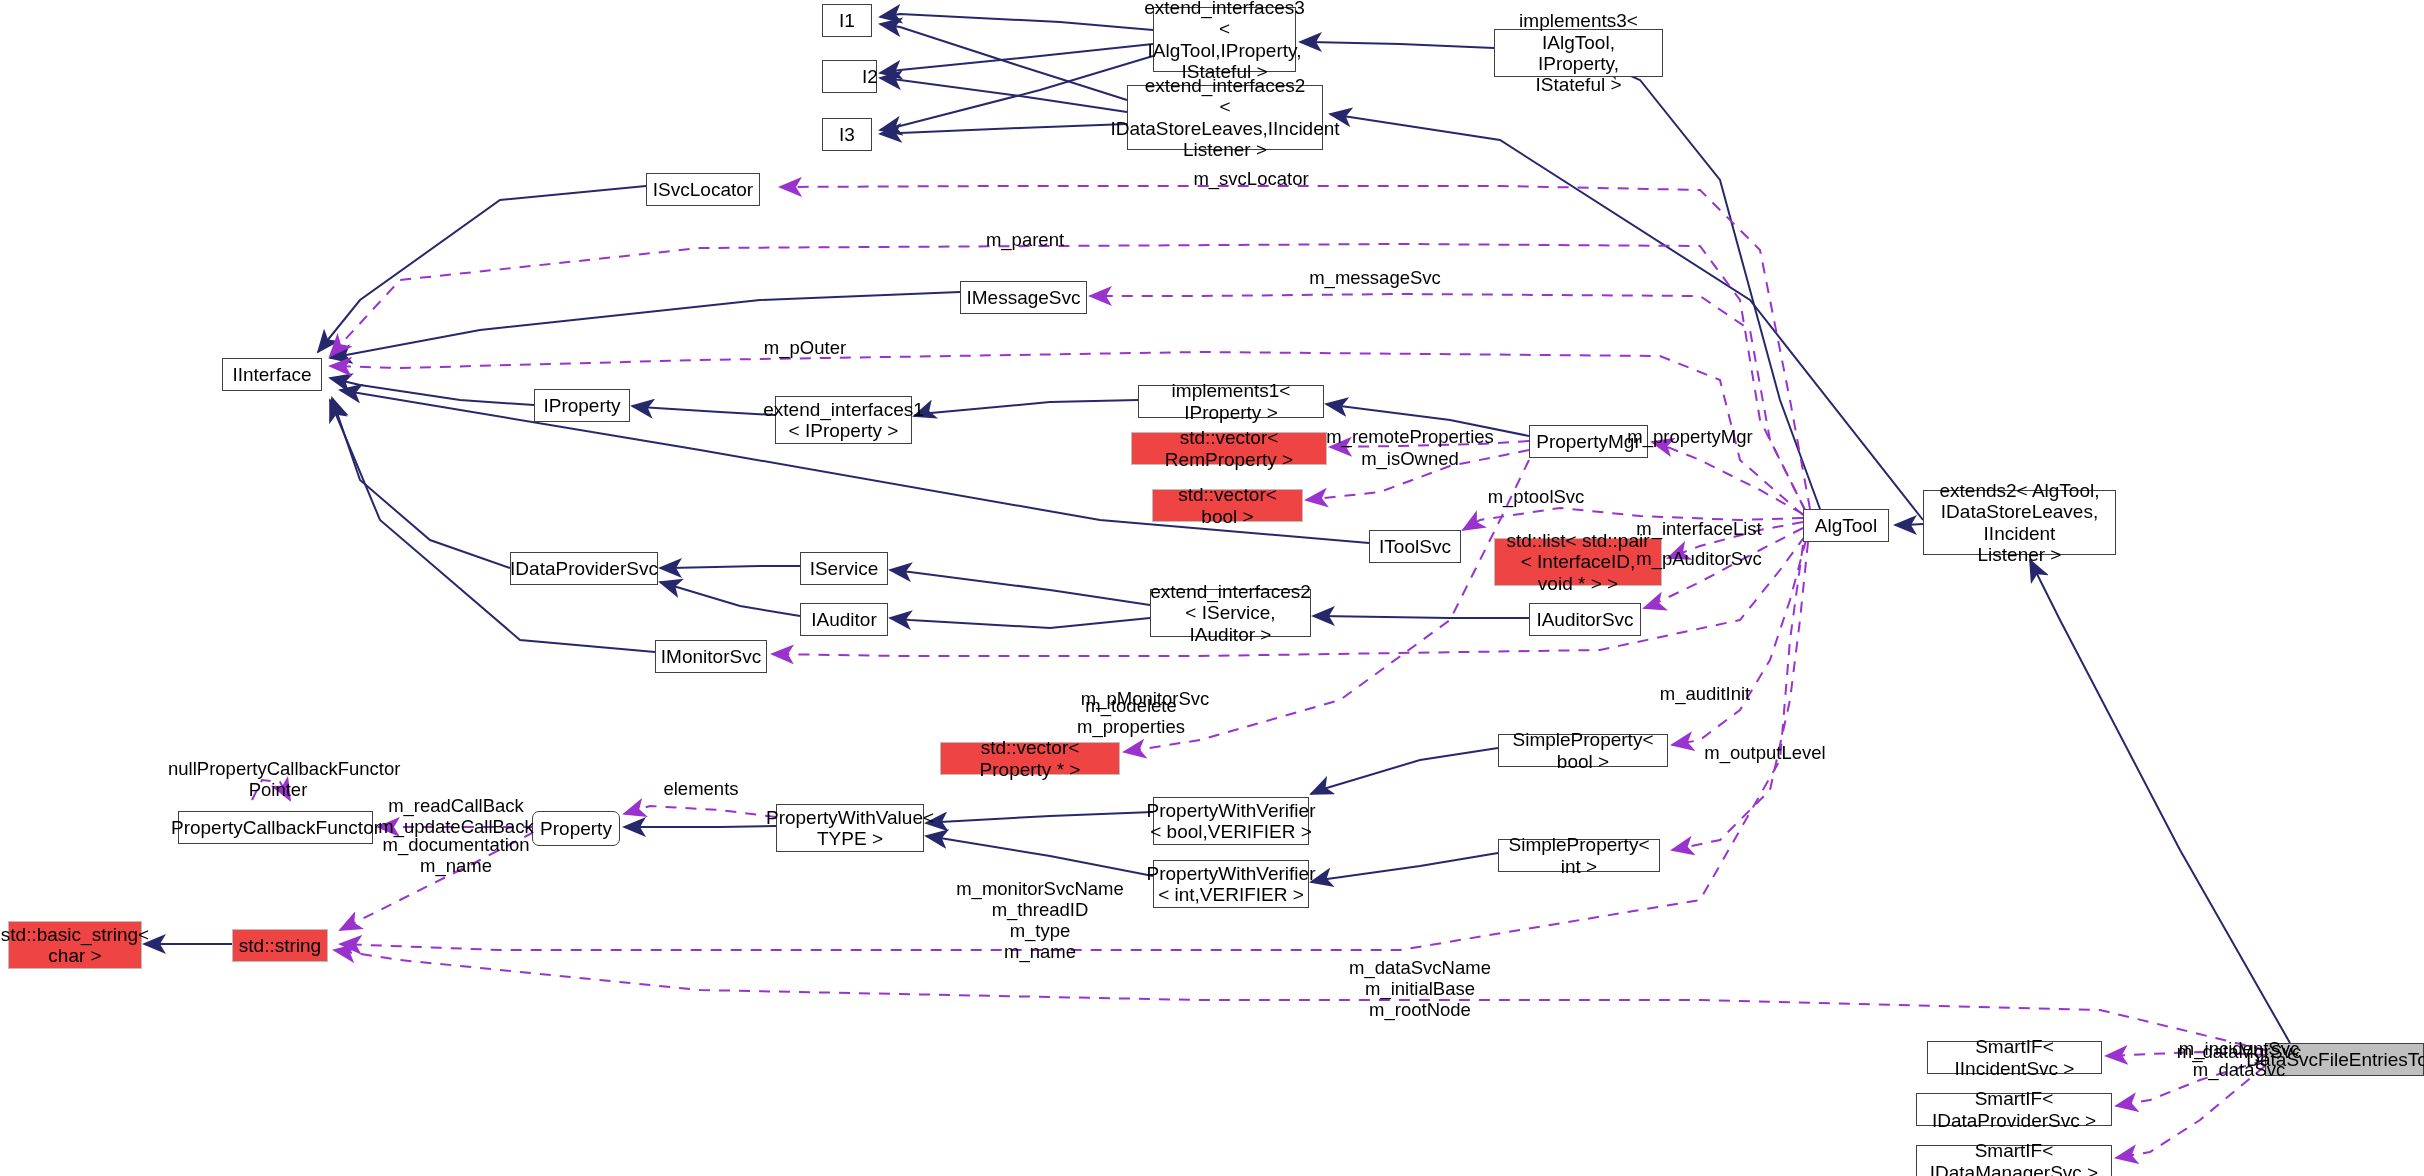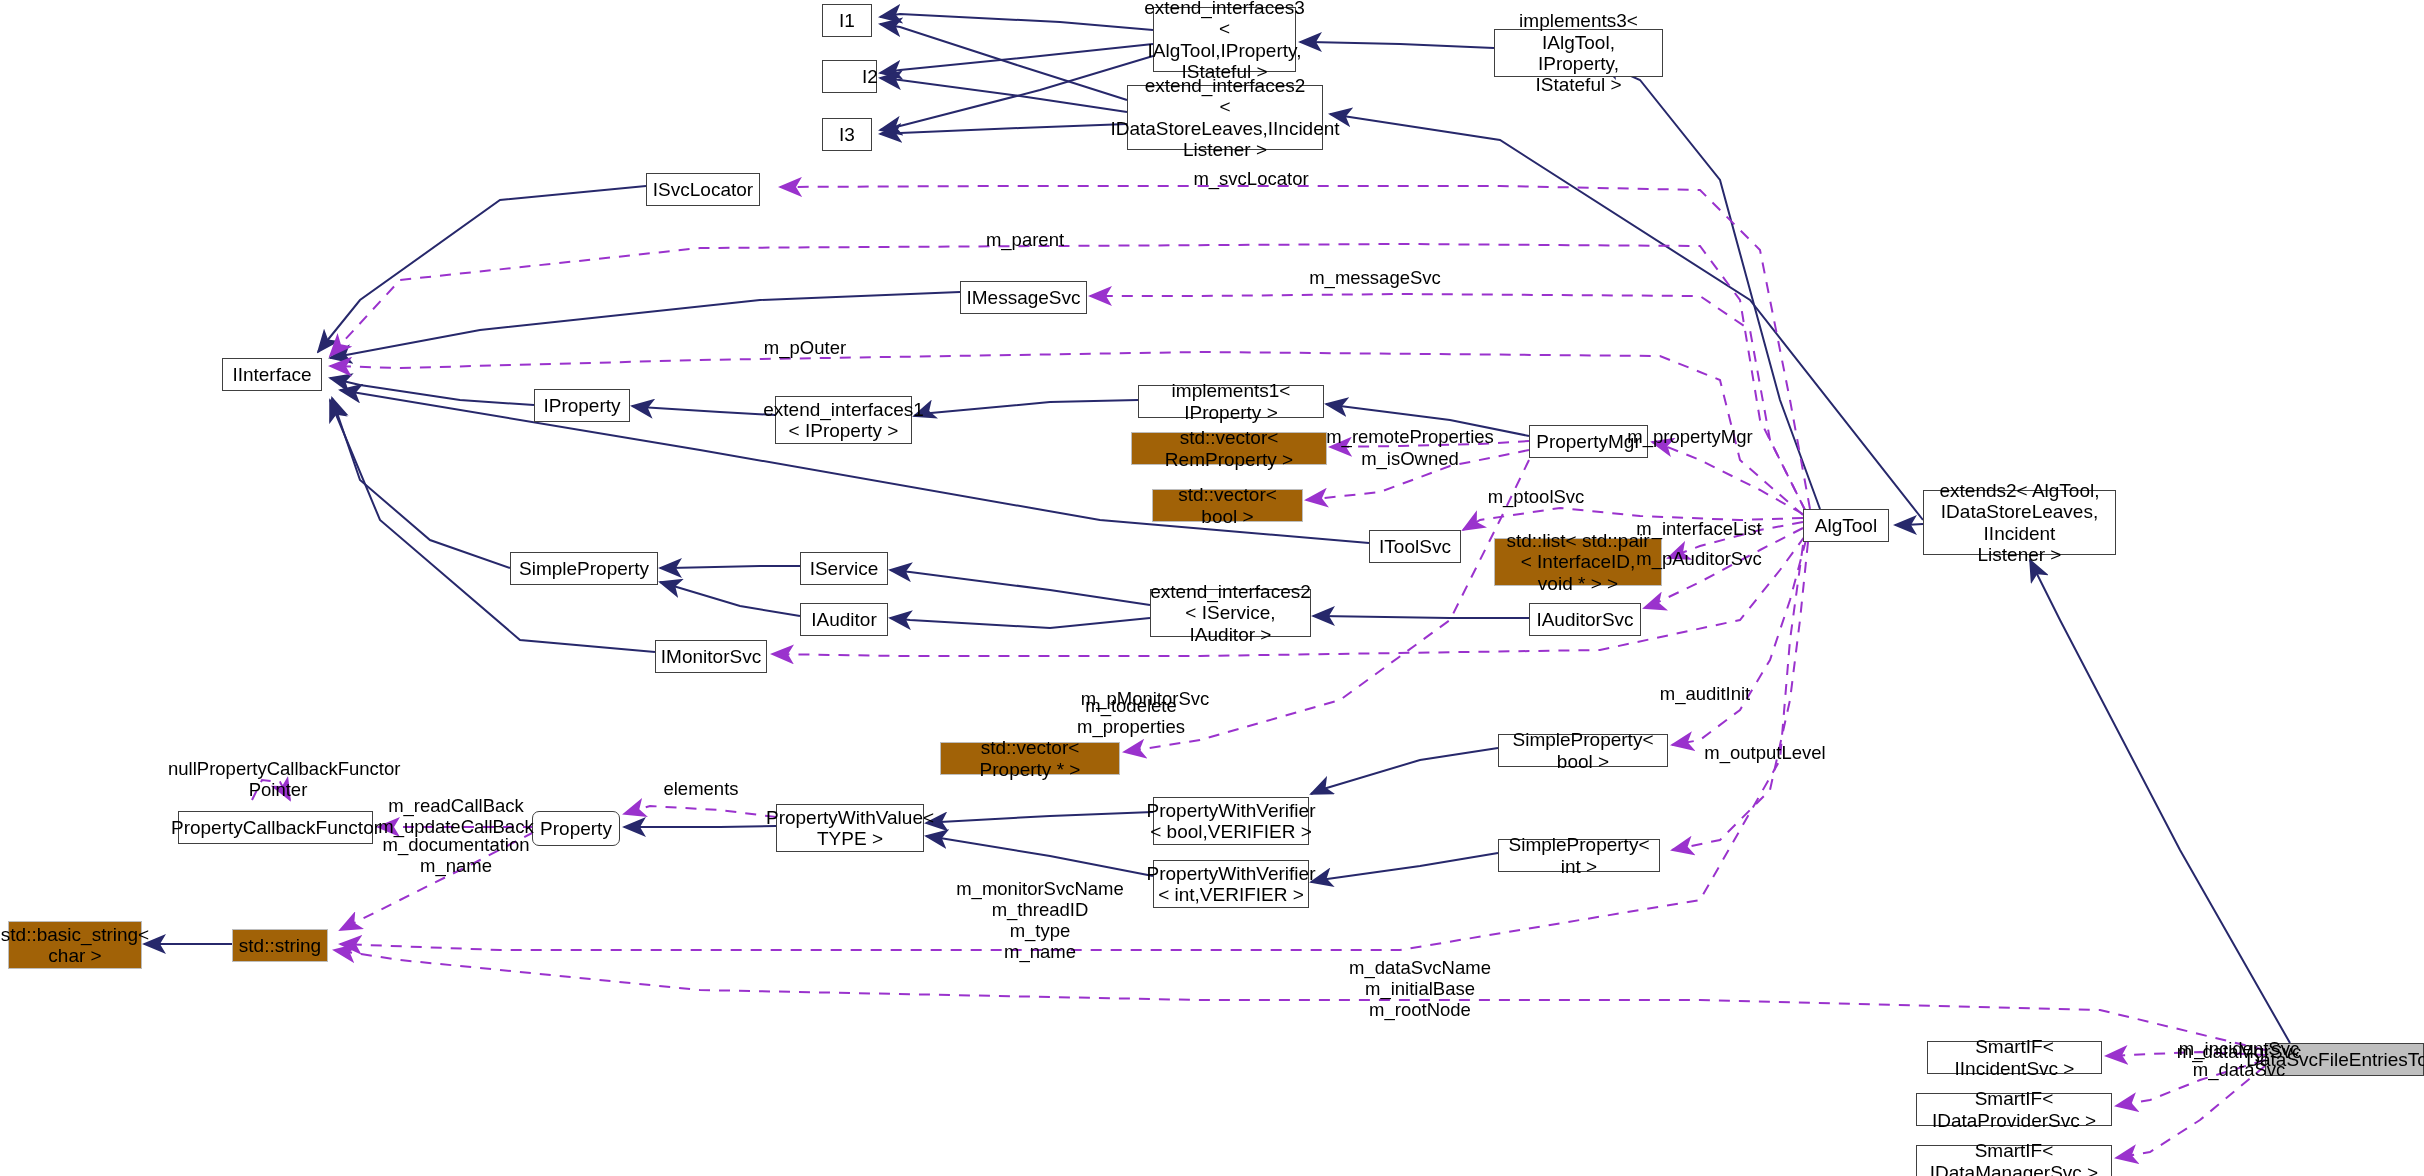--- a/index.html
+++ b/index.html
@@ -34,21 +34,21 @@
     line-height: 1.12;
     color: #000000;
     background: #ffffff;
     border: 1.5px solid #404040;
     padding: 2px 6px;
     white-space: pre-line;
     z-index: 5;
   }
   .node.usage {
     border: 1.5px solid #bdbdbd;
-    background: #a16207;
+    background: #ef4444;
   }
   .node.highlight {
     background: #bfbfbf;
     border: 1.5px solid #404040;
   }
   .edge-label {
     position: absolute;
     font-size: 18.5px;
     line-height: 1.13;
     color: #000000;
@@ -151,21 +151,21 @@
 &lt; IProperty &gt;</div>
       <div class="node" style="left: 1138px; top: 385px; width: 186px; height: 33px;">implements1&lt; IProperty &gt;</div>
       <div class="node usage" style="left: 1131px; top: 432px; width: 196px; height: 33px;">std::vector&lt; RemProperty &gt;</div>
       <div class="node usage" style="left: 1152px; top: 489px; width: 151px; height: 33px;">std::vector&lt; bool &gt;</div>
       <div class="node" style="left: 1529px; top: 425px; width: 119px; height: 33px;">PropertyMgr</div>
       <div class="node" style="left: 1803px; top: 509px; width: 86px; height: 33px;">AlgTool</div>
       <div class="node" style="left: 1923px; top: 490px; width: 193px; height: 65px;">extends2&lt; AlgTool,
 IDataStoreLeaves, IIncident
 Listener &gt;</div>
       <div class="node" style="left: 1369px; top: 530px; width: 92px; height: 33px;">IToolSvc</div>
-      <div class="node" style="left: 510px; top: 552px; width: 148px; height: 33px;">SimpleProperty</div>
+      <div class="node" style="left: 510px; top: 552px; width: 148px; height: 33px;">IDataProviderSvc</div>
       <div class="node" style="left: 800px; top: 552px; width: 88px; height: 33px;">IService</div>
       <div class="node" style="left: 800px; top: 603px; width: 88px; height: 33px;">IAuditor</div>
       <div class="node" style="left: 1150px; top: 589px; width: 161px; height: 48px;">extend_interfaces2
 &lt; IService, IAuditor &gt;</div>
       <div class="node usage" style="left: 1494px; top: 538px; width: 168px; height: 48px;">std::list&lt; std::pair
 &lt; InterfaceID, void * &gt; &gt;</div>
       <div class="node" style="left: 1529px; top: 603px; width: 112px; height: 33px;">IAuditorSvc</div>
       <div class="node" style="left: 655px; top: 640px; width: 112px; height: 33px;">IMonitorSvc</div>
       <div class="node usage" style="left: 940px; top: 742px; width: 180px; height: 33px;">std::vector&lt; Property * &gt;</div>
       <div class="node" style="left: 1498px; top: 734px; width: 170px; height: 33px;">SimpleProperty&lt; bool &gt;</div>

